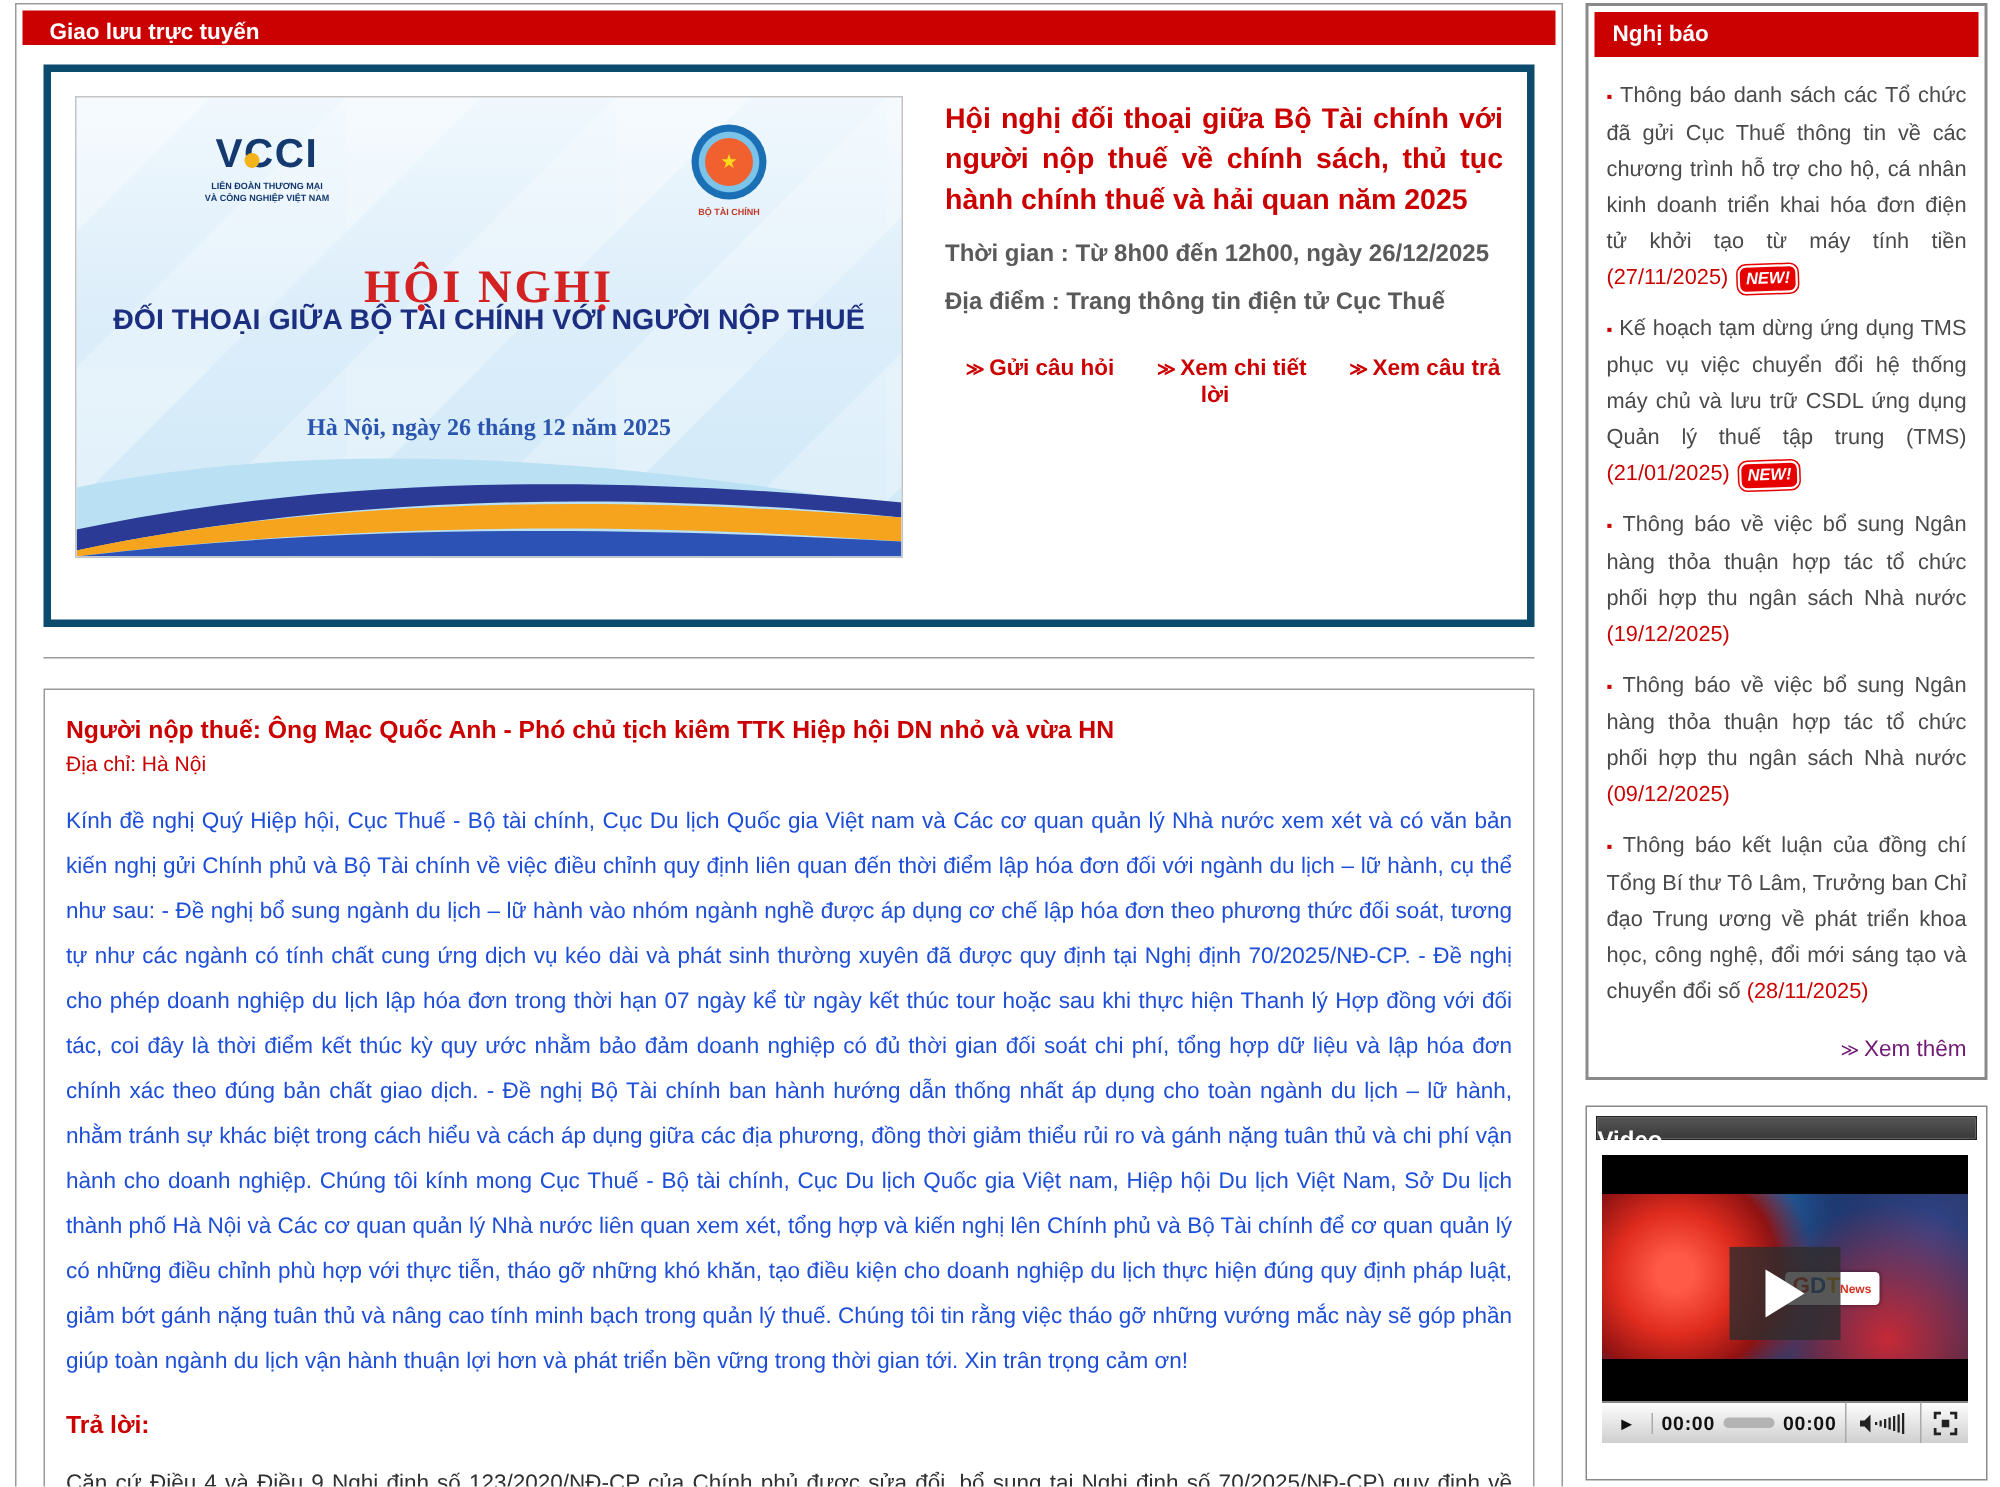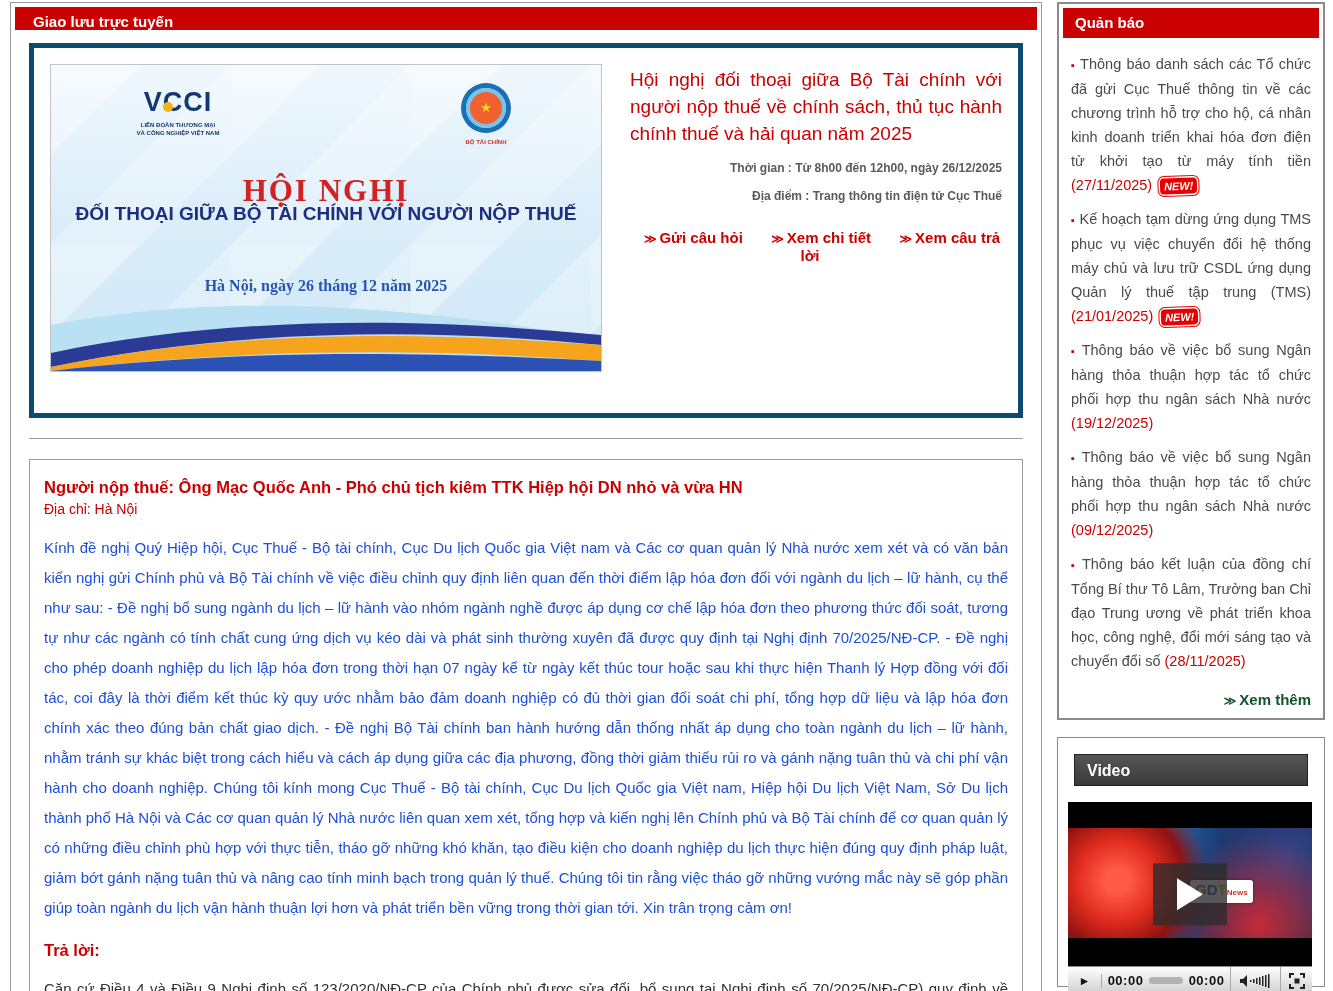--- a/index.html
+++ b/index.html
@@ -44,23 +44,23 @@
                   font-weight:bold; font-size:19px; color:#1c2e80; }
   .banner-line2 { position:absolute; top:164px; width:100%; text-align:center;
                   font-weight:bold; font-size:19px; color:#1c2e80; }
   .banner-date { position:absolute; top:212px; width:100%; text-align:center;
                  font-family:"Liberation Serif", serif; font-weight:bold;
                  font-size:16px; color:#2a55ae; }
   .swoosh { position:absolute; bottom:0; left:0; width:100%; height:96px; }
 
   
   .event-info { margin-left:580px; padding-top:2px; }
-  .event-title { color:#cb0000; font-weight:normal; font-size:19px; line-height:27px;
+  .event-title { color:#cb0000; font-weight:bold; font-size:19px; line-height:27px;
                  text-align:justify; }
-  .event-meta { color:#5a5a5a; font-weight:bold; font-size:12px; margin-top:14px;text-align:right; }
+  .event-meta { color:#5a5a5a; font-weight:bold; font-size:16px; margin-top:14px; }
   .event-links { margin-top:26px; text-align:center; }
   .event-link { color:#cb0000; font-weight:bold; font-size:15px; margin:0 12px;
                 text-decoration:none; cursor:pointer; }
   .chev { font-size:12px; margin-right:3px; }
 
   .divider { margin:20px 18px; border-top:1px solid #9a9a9a; height:0; }
 
   
   .qa-box { margin:0 18px; border:1px solid #9a9a9a; padding:18px 14px; }
   .qa-asker { color:#cb0000; font-weight:bold; font-size:16.5px; }
@@ -78,29 +78,29 @@
   .notice-box .red-bar { margin:4px; height:30px; line-height:30px; padding-left:12px; }
   .notice-list { padding:10px 12px 6px 12px; }
   .notice-item { font-size:14.5px; line-height:24px; color:#4a4a4a; text-align:justify;
                  margin-bottom:10px; cursor:pointer; }
   .notice-bullet { color:#cb0000; font-size:11px; margin-right:4px; }
   .notice-date { color:#cb0000; }
   .new-badge { display:inline-block; background:#e60000; color:#fff; font-weight:bold;
                font-style:italic; font-size:11px; line-height:14px; padding:1px 4px;
                border-radius:4px; box-shadow:0 0 0 1.5px #fff, 0 0 0 2.5px #e60000;
                margin-left:4px; transform:rotate(-2deg); }
-  .see-more { text-align:right; padding:2px 12px 10px 0; color:#14532d; font-weight:bold;
+  .see-more { text-align:right; padding:2px 12px 10px 0; color:#701a75; font-weight:normal;
               font-size:15px; cursor:pointer; }
 
   .video-box { position:absolute; top:735px; left:0; width:268px; height:250px;
                border:1px solid #8a8a8a; background:#fff; }
-  .video-header { margin:16px; height:32px; line-height:32px;
+  .video-header { margin:6px; height:16px; line-height:32px;
                   background:linear-gradient(#555 0%, #3a3a3a 100%);
                   border:1px solid #222; color:#fff; font-weight:bold; font-size:16px;
-                  padding-left:12px; }
+                  }
   .player { margin:10px; width:244px; height:192px; background:#000; position:relative; }
   .thumb { position:absolute; left:0; top:26px; width:100%; height:110px;
            background:
              radial-gradient(circle at 78% 88%, rgba(215,40,50,.9), rgba(120,10,20,0) 42%),
              radial-gradient(circle at 90% 25%, rgba(50,70,140,.95), rgba(50,70,140,0) 48%),
              radial-gradient(circle at 20% 48%, #ff5a47 6%, #e02c1e 20%, #8e1212 34%, rgba(140,15,15,0) 46%),
              radial-gradient(circle at 30% 10%, rgba(90,180,240,.5), rgba(0,0,0,0) 40%),
              linear-gradient(100deg, #0b3f74 0%, #0e57a0 35%, #142b55 65%, #23263f 100%); }
   .play-overlay { position:absolute; left:50%; top:50%; transform:translate(-50%,-56%);
                   width:74px; height:62px; background:rgba(45,45,45,.8);
@@ -185,21 +185,21 @@
       <p>Căn cứ Điều 4 và Điều 9 Nghị định số 123/2020/NĐ-CP của Chính phủ được sửa đổi, bổ sung tại Nghị định số 70/2025/NĐ-CP) quy định về nguyên tắc lập, quản lý, sử dụng hóa đơn, chứng từ và thời điểm lập hóa đơn như sau:</p>
 
     </div>
   </div>
 </div>
 
 <div class="side-col">
 
   <div class="notice-box">
     <div class="red-bar">
-      <span>Quản báo</span>
+      <span>Nghị báo</span>
     </div>
     <div class="notice-list">
 
       <div class="notice-item">
         <span class="notice-bullet">▪</span><span>Thông báo danh sách các Tổ chức đã gửi Cục Thuế thông tin về các chương trình hỗ trợ cho hộ, cá nhân kinh doanh triển khai hóa đơn điện tử khởi tạo từ máy tính tiền</span>
         <span class="notice-date">(27/11/2025)</span>
         <span class="new-badge">NEW!</span>
       </div>
 
       <div class="notice-item">

